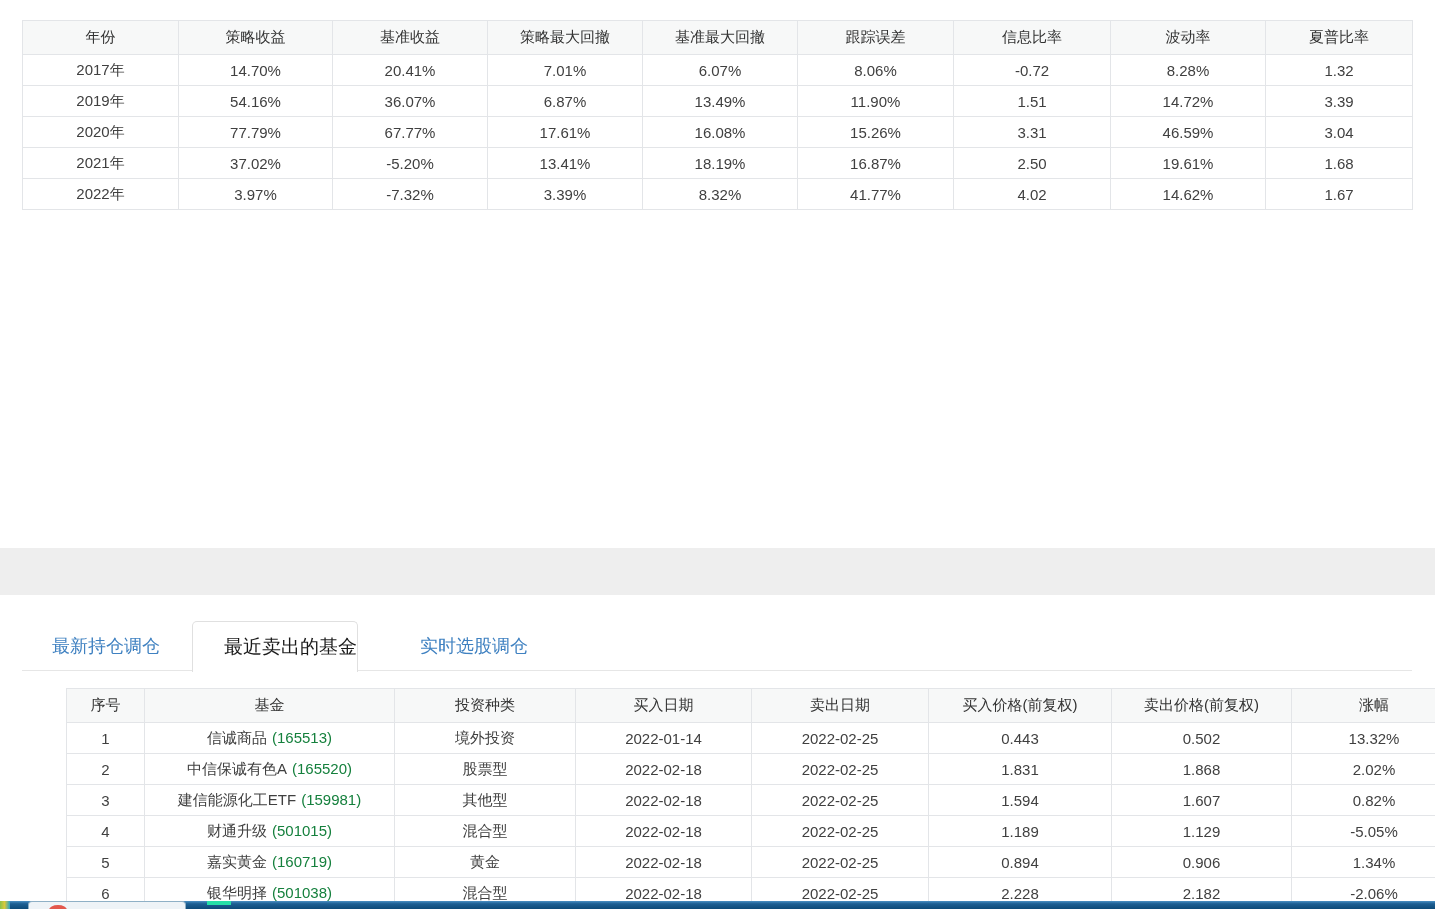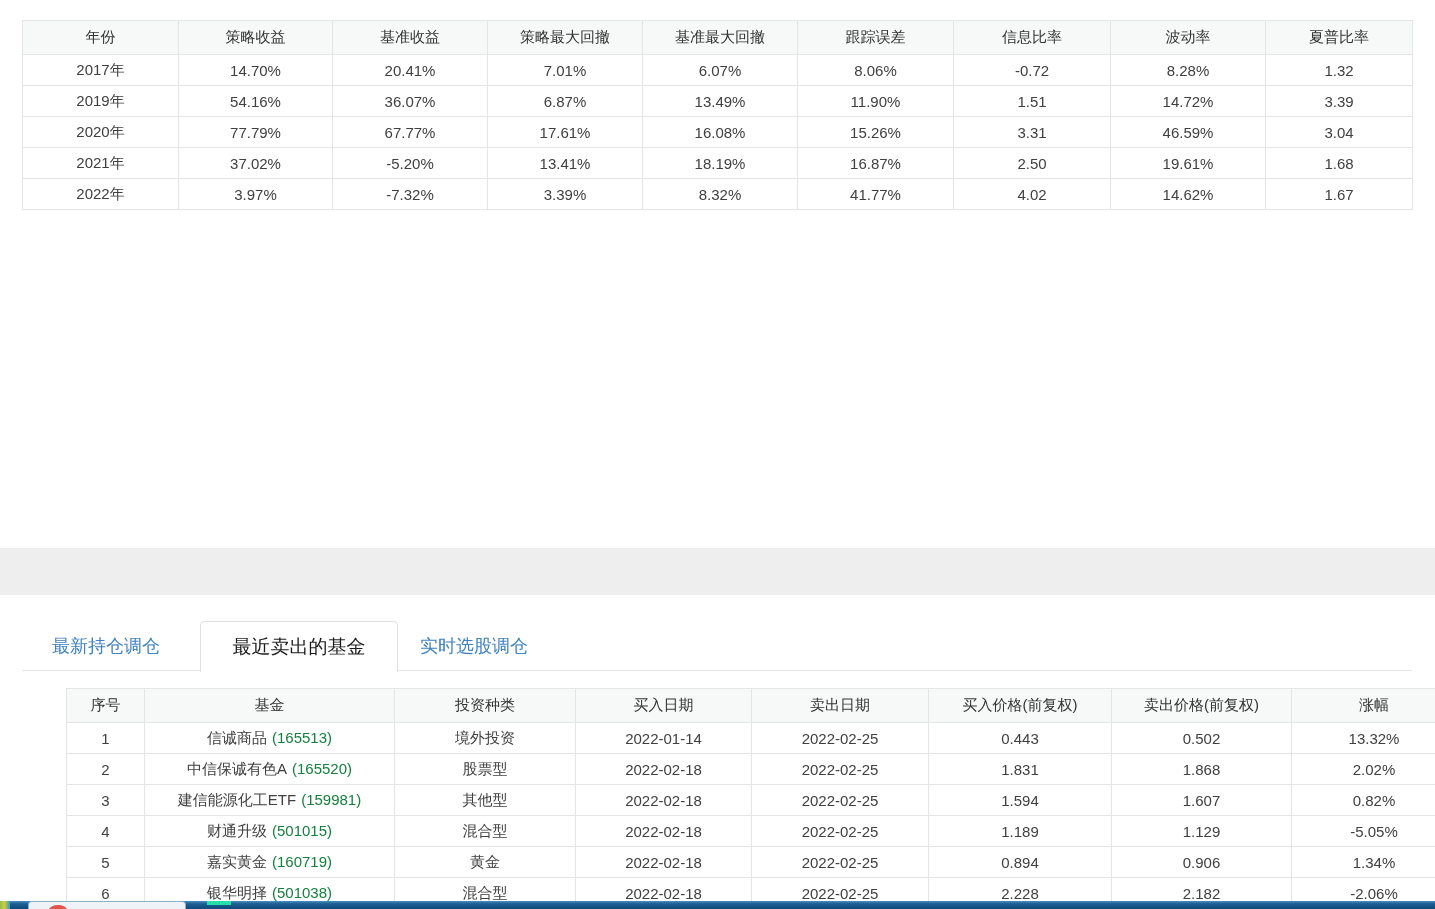--- a/index.html
+++ b/index.html
@@ -16,22 +16,22 @@
 
   .perf-wrap { position:absolute; left:22px; top:20px; }
 
   .gray-band { position:absolute; left:0; top:548px; width:1435px; height:47px; background:#eeeeee; }
 
   .tabs { position:absolute; left:22px; top:621px; width:1390px; height:50px;
     border-bottom:1px solid #e6e6e6; }
   .tab { position:absolute; top:13px; font-size:18px; color:#3f81c1; cursor:pointer; }
   .tab-1 { left:18px;margin-left:12px; }
   .tab-3 { left:398px; }
-  .tab-active { position:absolute; left:178px; top:0; width:198px; height:51px;
-    line-height:50px; text-align:center; background:#fff; border:1px solid #e0e0e0;
+  .tab-active { position:absolute; left:170px; top:0; width:166px; height:51px;
+    line-height:50px; text-align:right; background:#fff; border:1px solid #e0e0e0;
     border-bottom:none; border-radius:5px 5px 0 0; color:#1a1a1a; font-size:19px;
     cursor:pointer; z-index:2; }
 
   .sold-wrap { position:absolute; left:22px; top:688px;padding-left:44px; }
   .code { color:#15803d; margin-left:5px; text-decoration:none; cursor:pointer; }
 
   .taskbar { position:absolute; left:0; top:901px; width:1435px; height:8px; z-index:5;
     background:linear-gradient(180deg,#4a90c4 0%,#1d5f93 35%,#0d4a78 100%); }
   .tb-left-icon { position:absolute; left:0; top:0; width:10px; height:8px;
     background:linear-gradient(90deg,#8ac24a 0%,#d9c93a 45%,#26a0c8 100%); }

